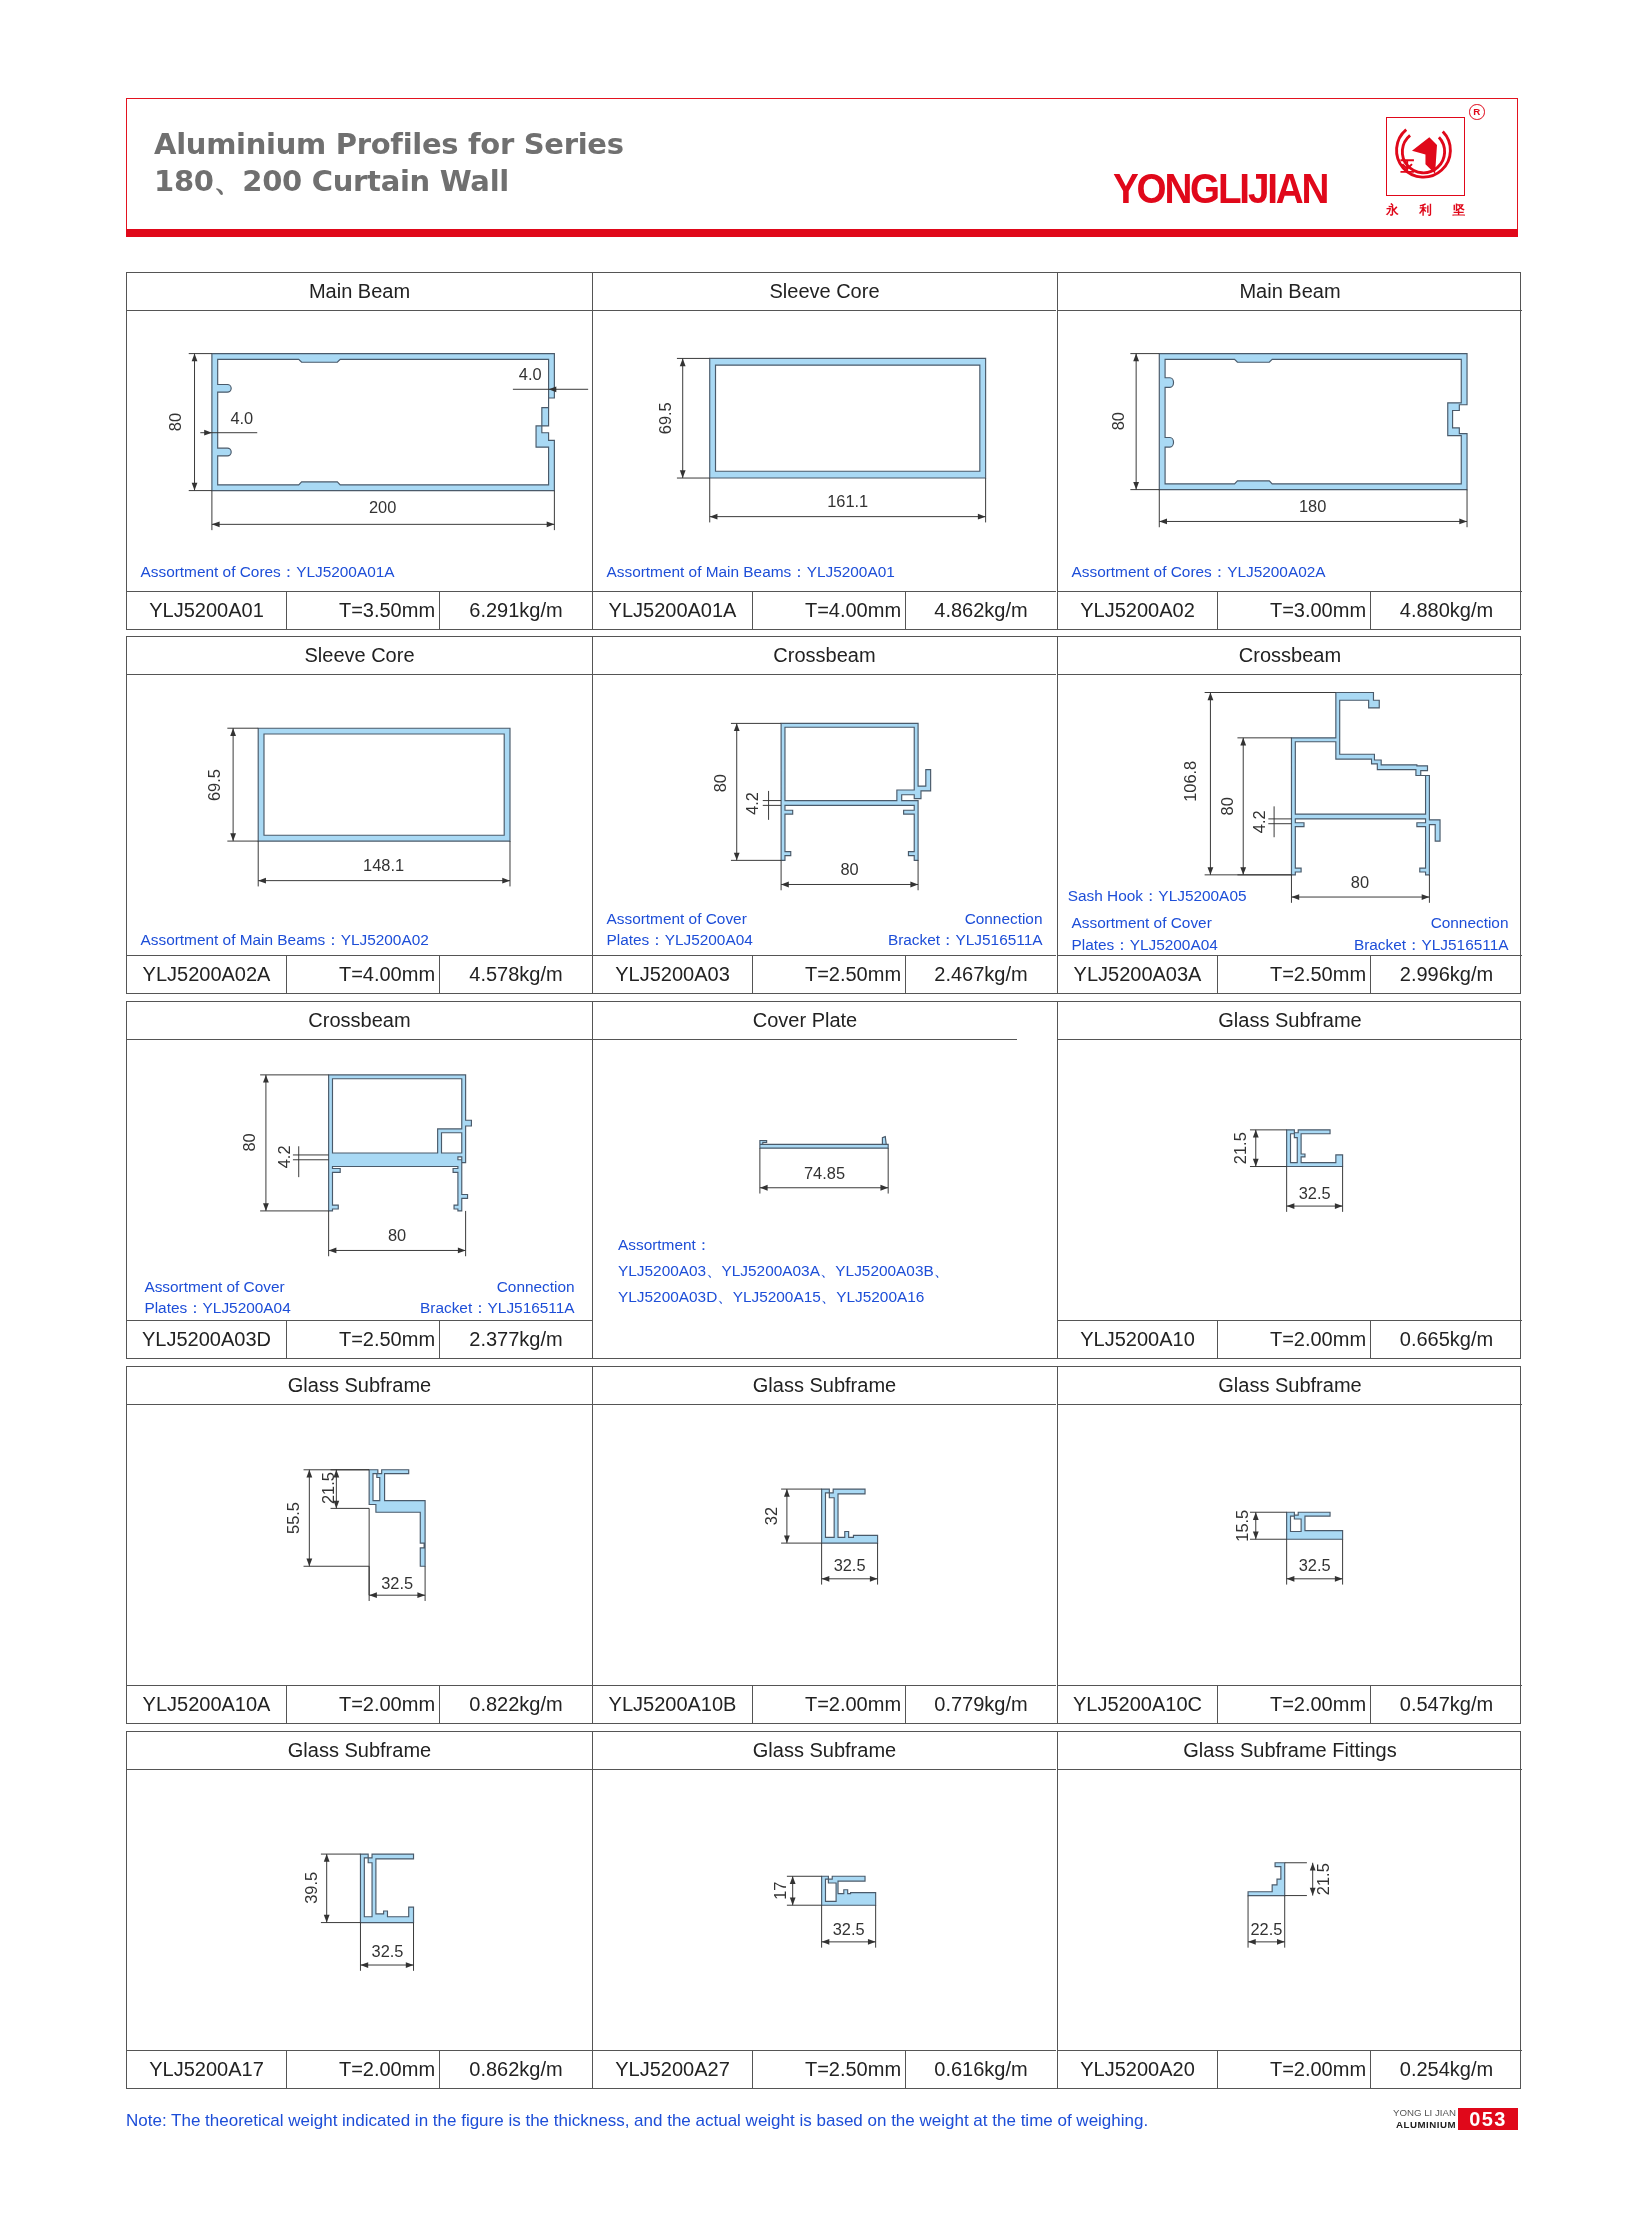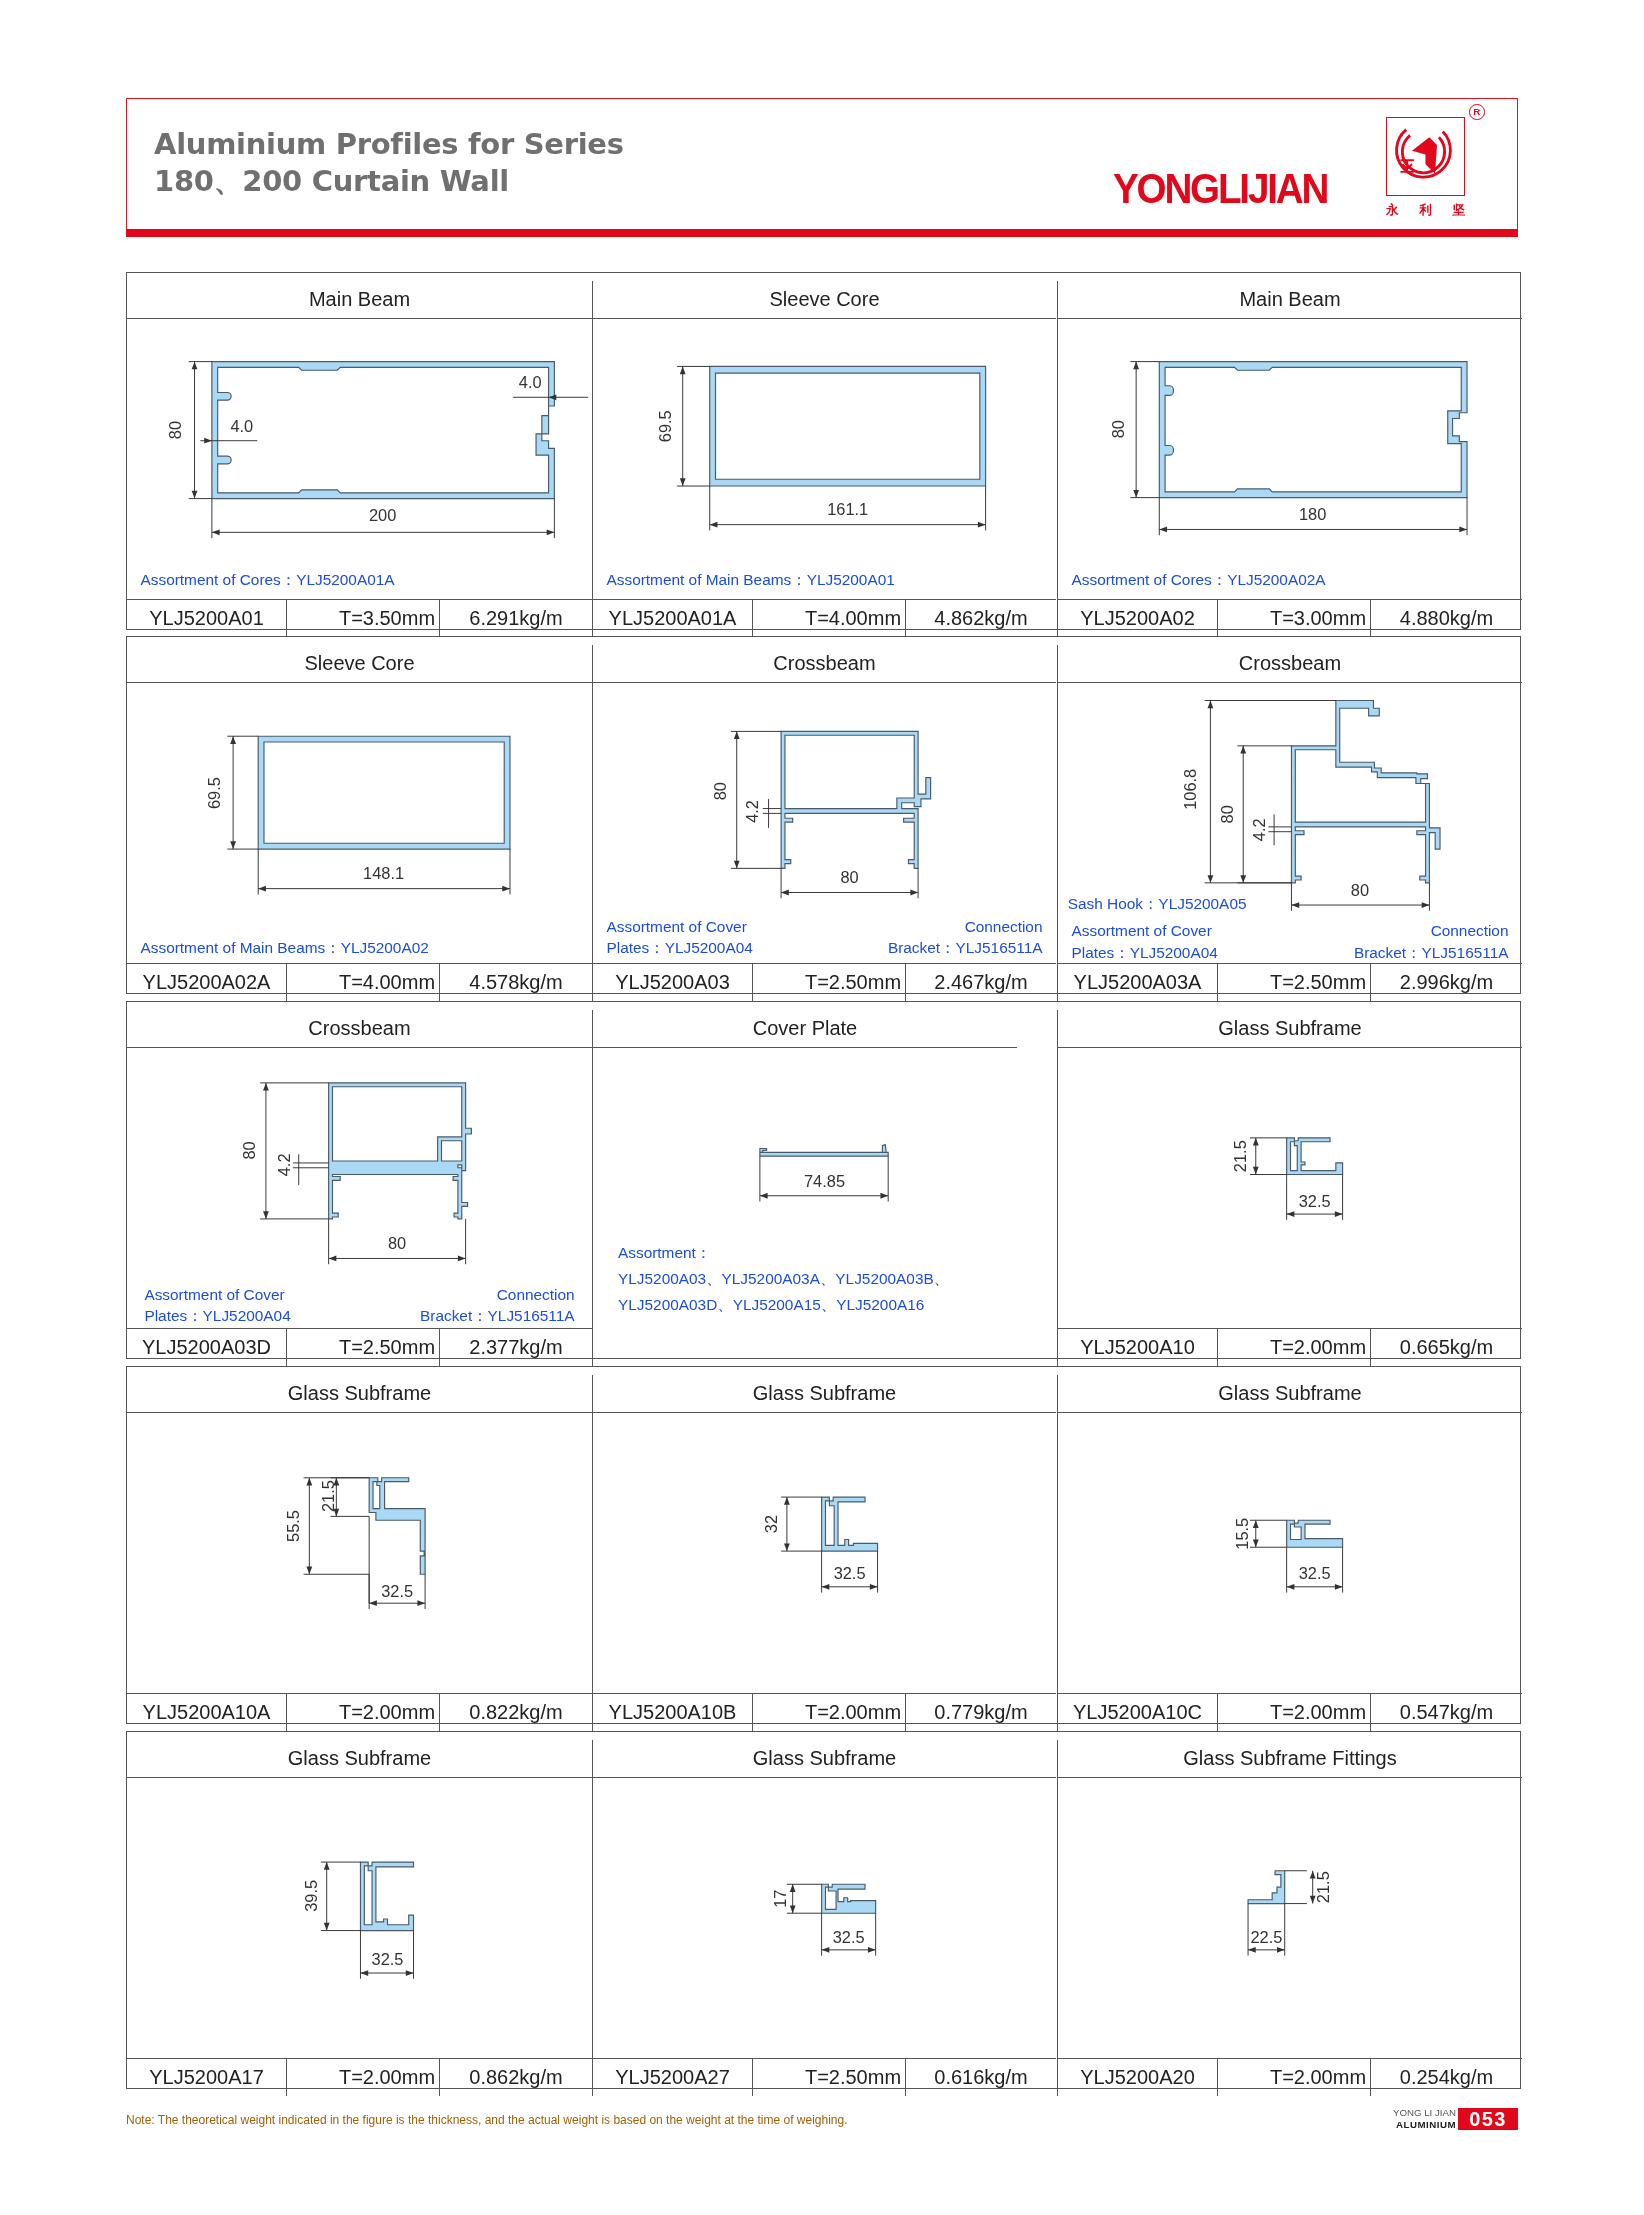--- a/index.html
+++ b/index.html
@@ -6,34 +6,34 @@
   body{width:1644px;height:2216px;position:relative;overflow:hidden;font-family:"Liberation Sans","DejaVu Sans",sans-serif;color:#2b2b2b;}
   .hdr{position:absolute;left:126px;top:98px;width:1392px;height:139px;box-sizing:border-box;border:1.9px solid #e3131f;border-bottom:none;}
   .hdr-bar{position:absolute;left:126px;top:229px;width:1392px;height:7.7px;background:#e0081a;}
   .title{position:absolute;left:154px;top:126px;font-family:"DejaVu Sans",sans-serif;font-weight:bold;font-size:29px;line-height:37px;color:#707070;letter-spacing:-0.3px;}
   .brand{position:absolute;left:1113px;top:166px;font-family:"Liberation Sans",sans-serif;font-weight:bold;font-size:42px;line-height:46px;color:#e0081a;letter-spacing:-2.4px;transform:scaleX(0.92);transform-origin:left top;}
   .logo{position:absolute;left:1386px;top:117px;width:79px;height:79px;box-sizing:border-box;border:1.9px solid #e0081a;}
   .logo-cn{position:absolute;left:1386px;top:202px;width:79px;display:flex;justify-content:space-between;font-family:"DejaVu Sans",sans-serif;font-size:12.6px;line-height:15.4px;color:#e0081a;font-weight:bold;}
   .reg{position:absolute;left:1469px;top:104px;width:13.5px;height:13.5px;border:1.4px solid #e0081a;border-radius:50%;font-size:9.7px;line-height:13.5px;text-align:center;color:#e0081a;font-weight:bold;}
 
   .block{position:absolute;left:126px;width:1395px;height:358px;box-sizing:border-box;border:1.9px solid #555;}
-  .col{position:absolute;top:8px;height:100%;box-sizing:border-box;}
+  .col{position:absolute;top:0;height:100%;box-sizing:border-box;}
   .col + .col{border-left:1.4px solid #555;}
   .cell-head{position:absolute;left:0;top:0;width:100%;height:37px;border-bottom:1.4px solid #555;text-align:center;font-size:20px;line-height:37px;color:#222;}
   .cell-draw{position:absolute;left:0;top:38px;width:100%;height:282px;}
   .cell-draw svg{position:absolute;left:0;top:0;}
   .cell-info{position:absolute;left:0;bottom:0;width:100%;height:37px;border-top:1.4px solid #555;display:flex;}
   .cell-info span{box-sizing:border-box;font-size:20px;line-height:37px;text-align:center;color:#222;white-space:nowrap;}
   .cell-info span + span{border-left:1.4px solid #555;}
   .i-code{width:159px;}
   .i-t{width:153px;padding-left:48px;}
   .i-w{flex:1;}
   .note{position:absolute;font-size:15.4px;line-height:19.3px;color:#1d4ed8;white-space:nowrap;}
   .dim{font-family:"Liberation Sans",sans-serif;font-size:17px;fill:#333;}
-  .footer-note{position:absolute;left:126px;top:2109px;font-size:12px;line-height:23px;color:#a16207;}
+  .footer-note{position:absolute;left:126px;top:2109px;font-size:17px;line-height:23px;color:#1d4ed8;}
   .badge-txt{position:absolute;left:1371px;top:2107px;width:85px;text-align:right;font-size:9.7px;line-height:11.6px;color:#555;}
   .badge-txt b{color:#222;font-weight:bold;letter-spacing:0.5px;}
   .badge{position:absolute;left:1458px;top:2108px;width:60px;height:22px;background:#e0081a;color:#fff;font-weight:bold;font-size:20px;line-height:22px;text-align:center;letter-spacing:1.4px;}
 </style>
 </head>
 <body>
 
 <div class="hdr"></div>
 <div class="hdr-bar"></div>
 <div class="title">

